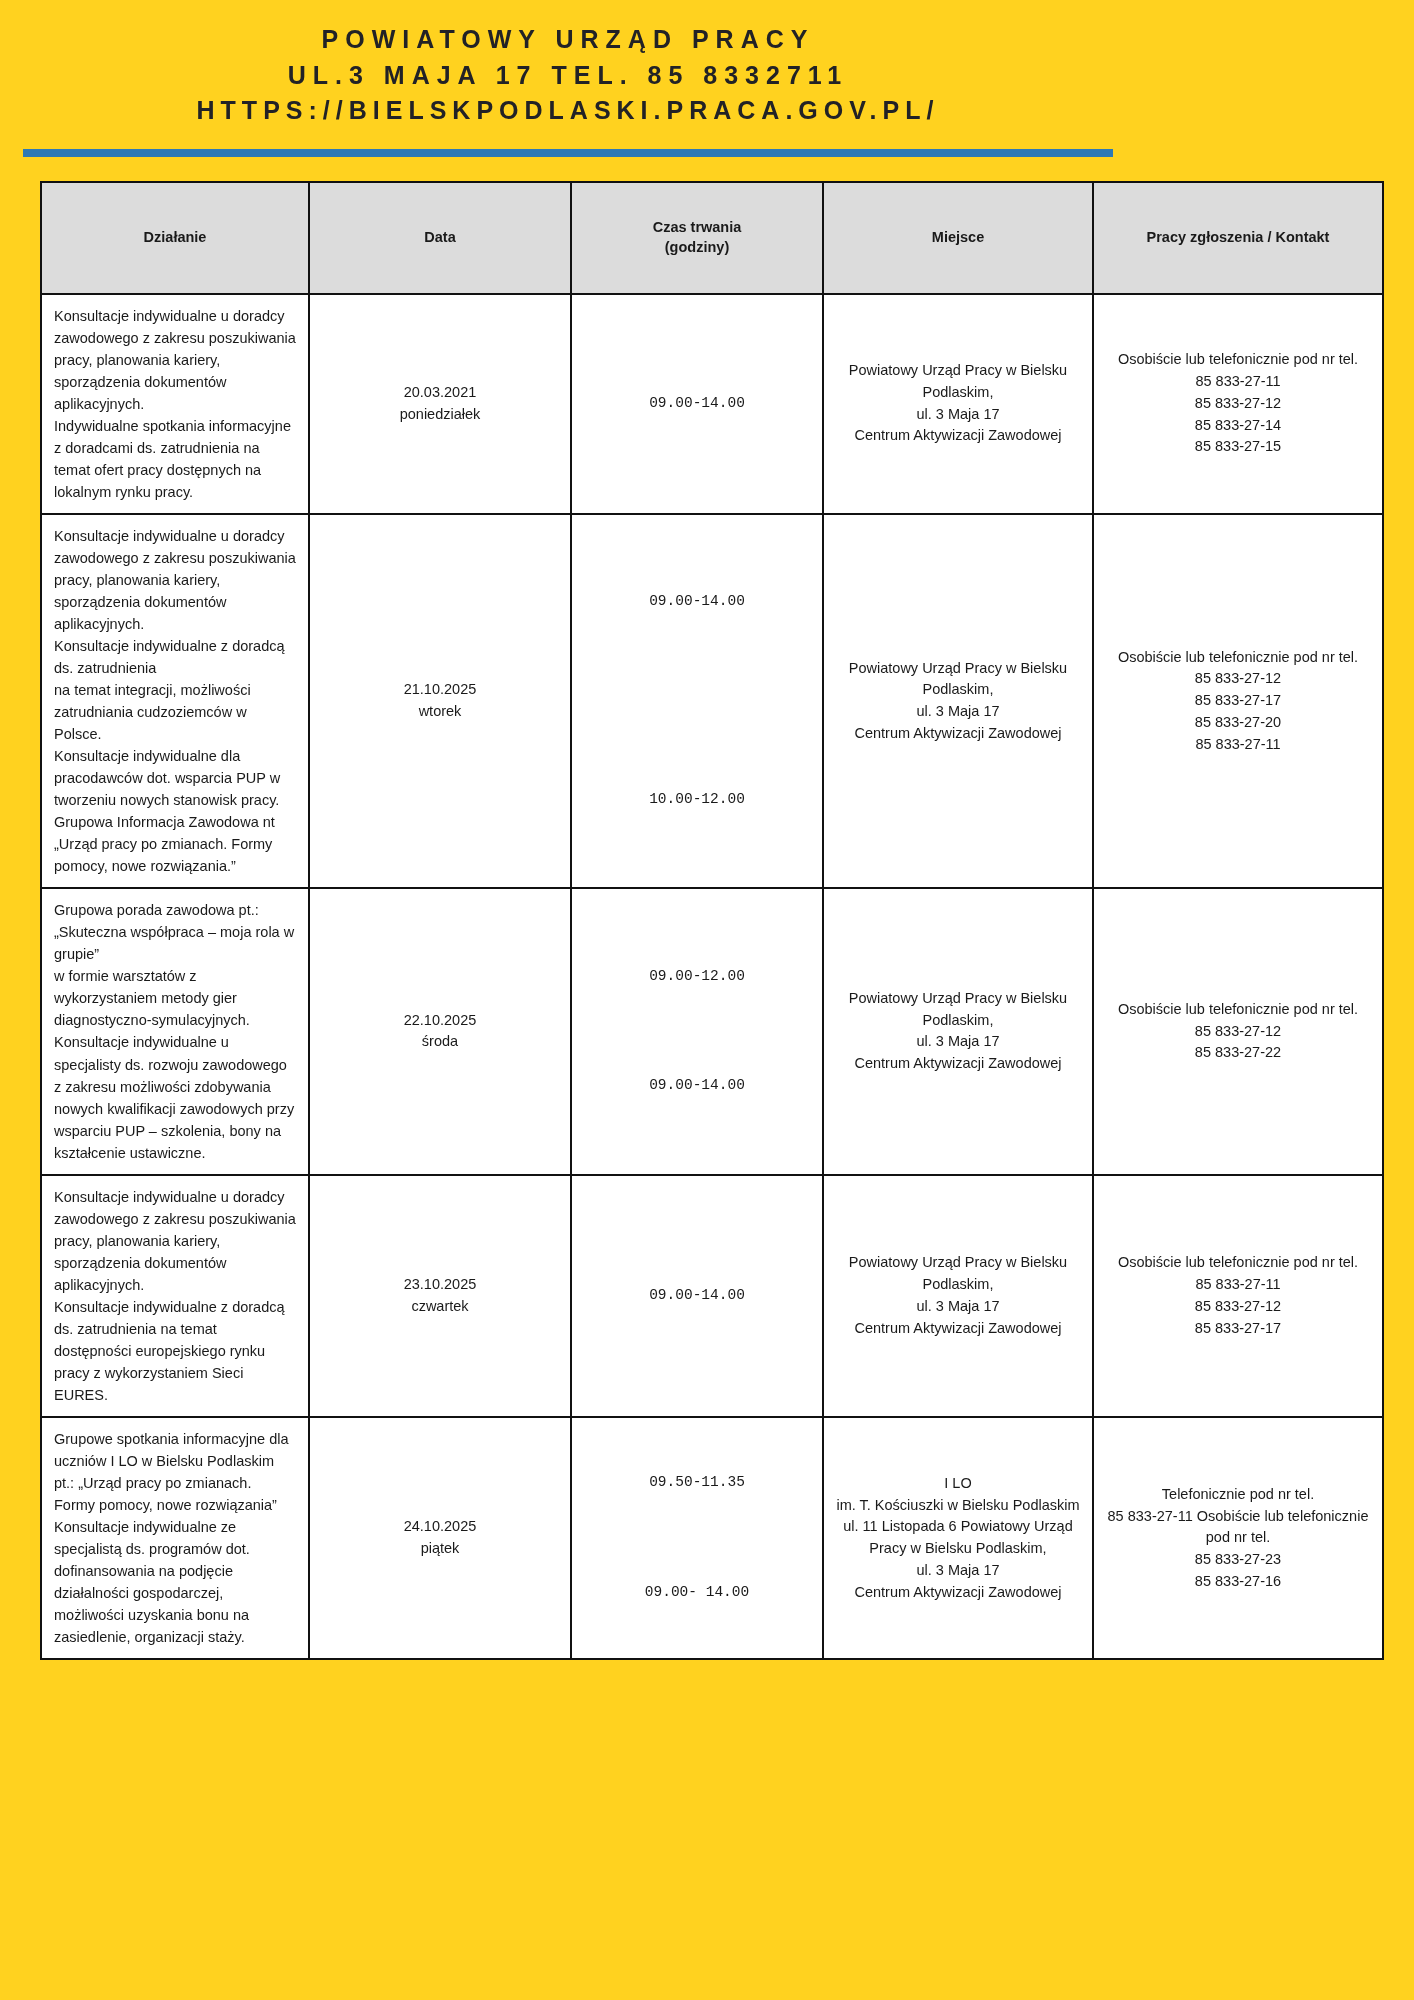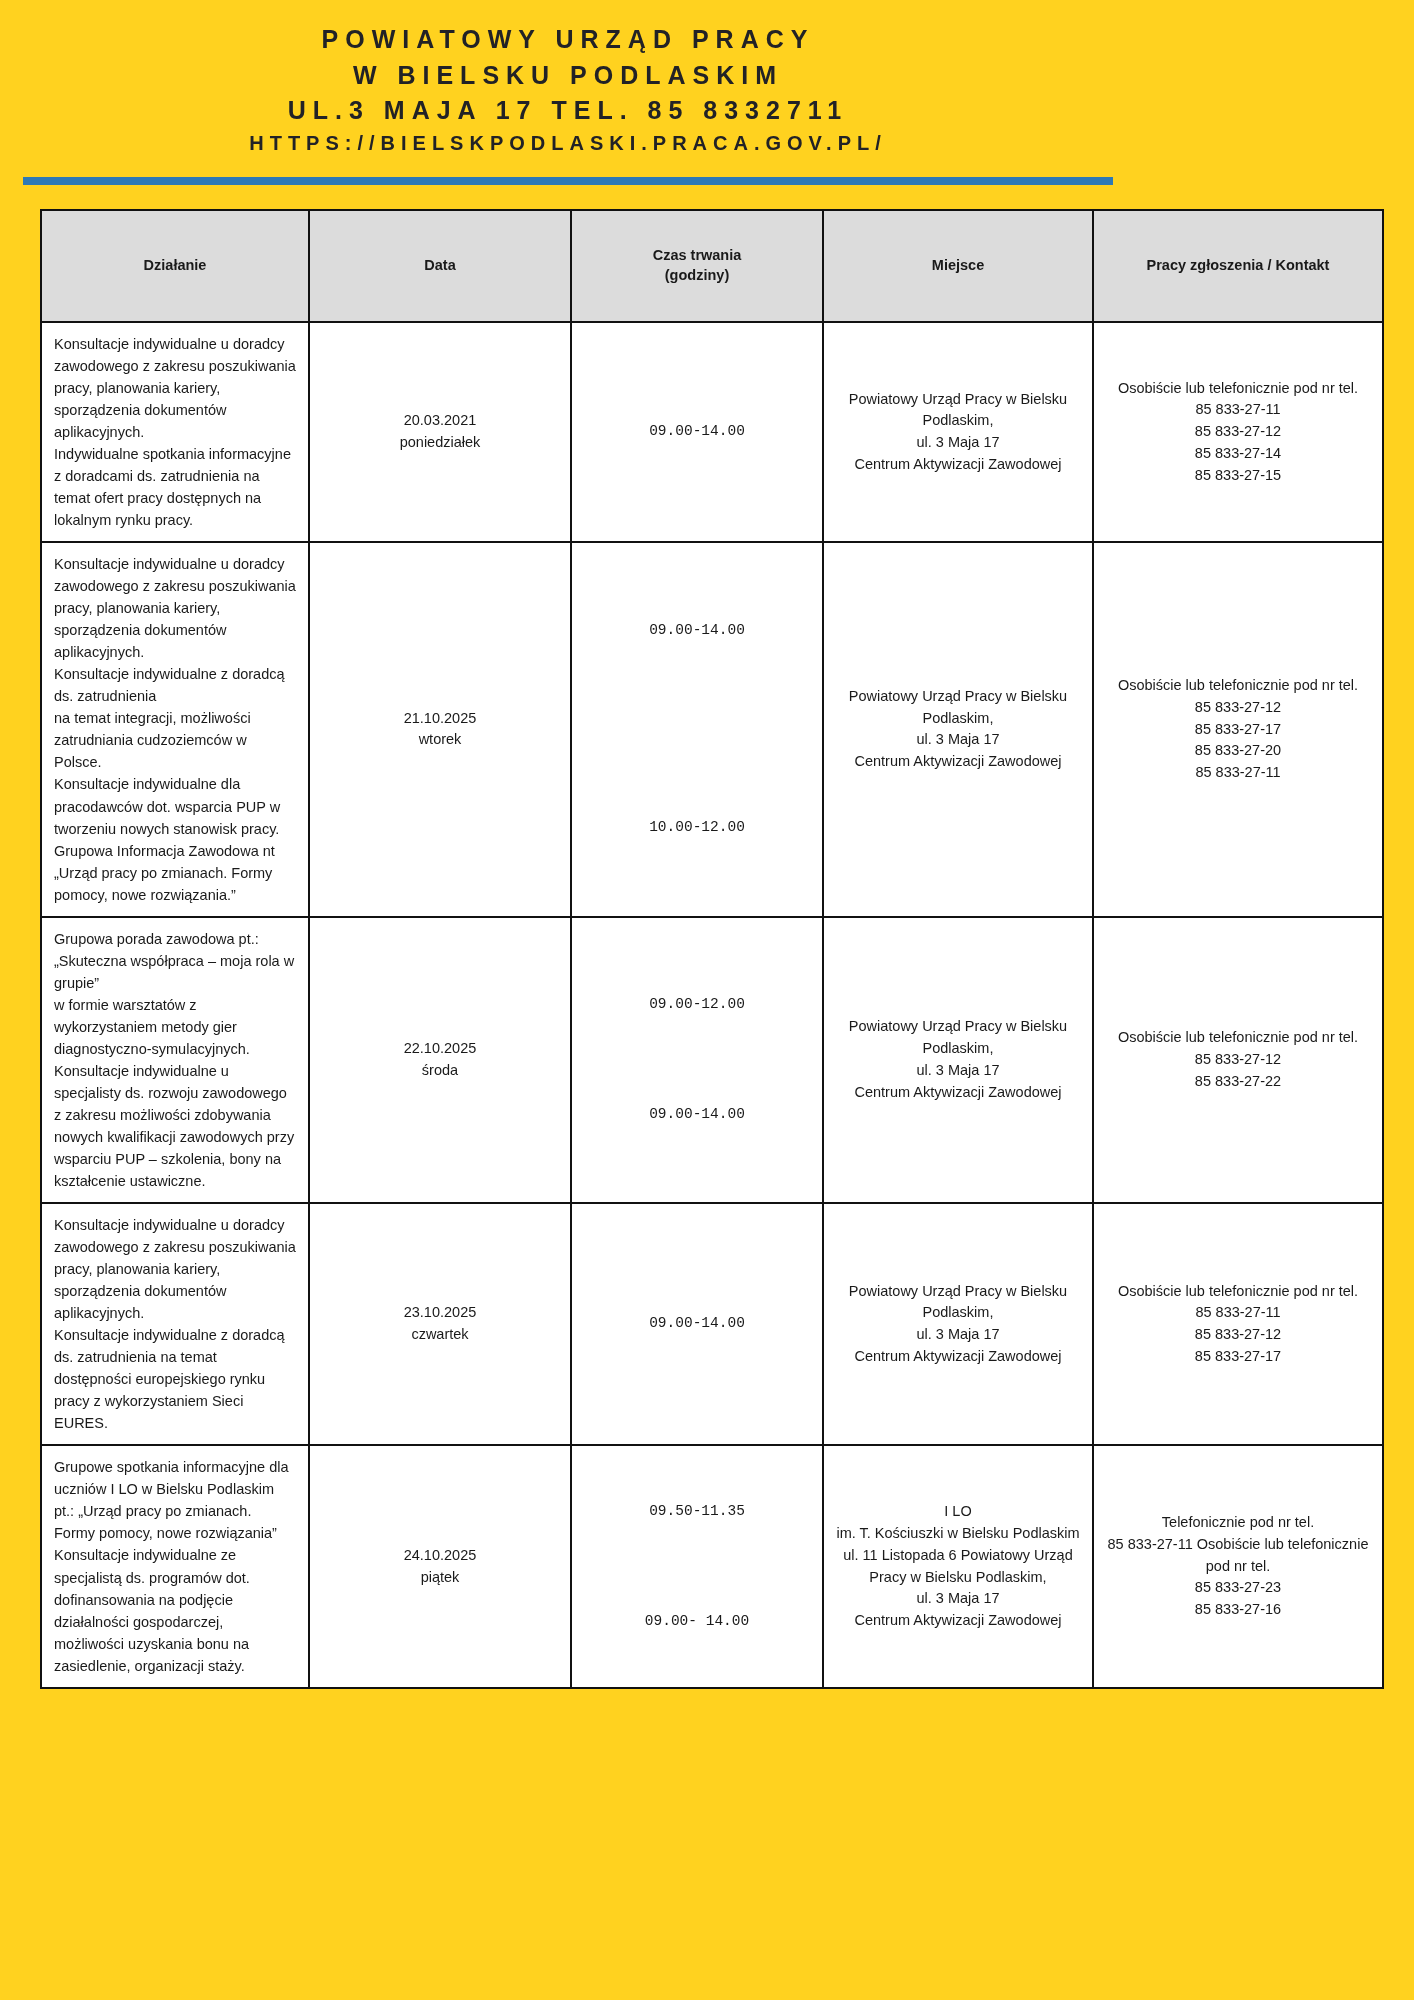--- a/index.html
+++ b/index.html
@@ -30,21 +30,21 @@
     display: block;
     font-weight: bold;
     color: #222226;
     letter-spacing: 7px;
     line-height: 1.42;
     font-size: 25px;
   }
   .header .line.l1 { font-size: 25px; }
   .header .line.l2 { font-size: 25px; }
   .header .line.l3 { font-size: 25px; }
-  .header .line.l4 { font-size: 20px; letter-spacing: 6px; }
+  .header .line.l4 { font-size: 25px; letter-spacing: 6px; }
   .rule-wrap {
     display: flex;
     justify-content: center;
     margin-top: 20px;
     margin-bottom: 24px;
   }
   .rule {
     width: 1090px;
     height: 8px;
     background: #2E79B5;
@@ -117,21 +117,20 @@
   tr.r4 td { height: 218px; }
   tr.r5 td { height: 230px; }
 </style>
 </head>
 <body>
 
 <div class="page">
 
   <div class="header">
     <span class="line l1">POWIATOWY URZĄD PRACY</span>
-    <span class="line l2">W BIELSKU PODLASKIM</span>
     <span class="line l3">UL.3 MAJA 17 TEL. 85 8332711</span>
     <span class="line l4">HTTPS://BIELSKPODLASKI.PRACA.GOV.PL/</span>
   </div>
 
   <div class="rule-wrap">
     <div class="rule"></div>
   </div>
 
   <div class="table-wrap">
     <table class="schedule">

